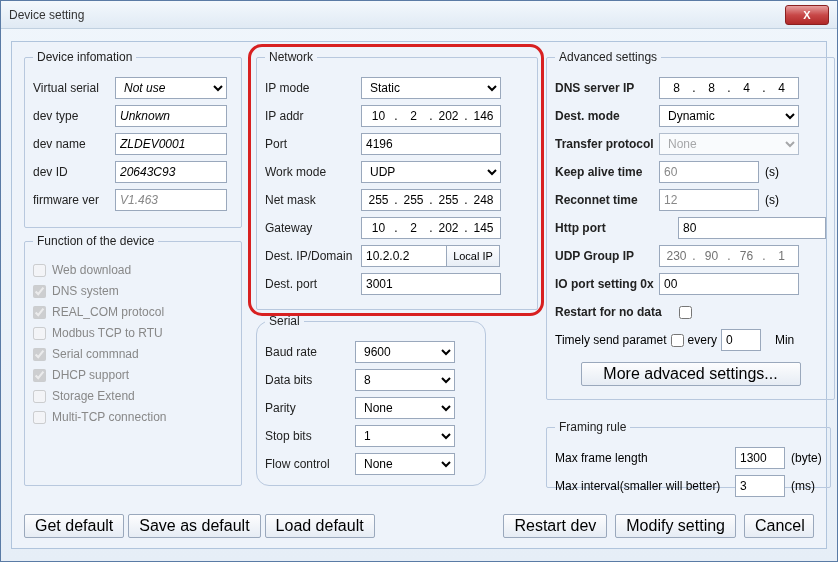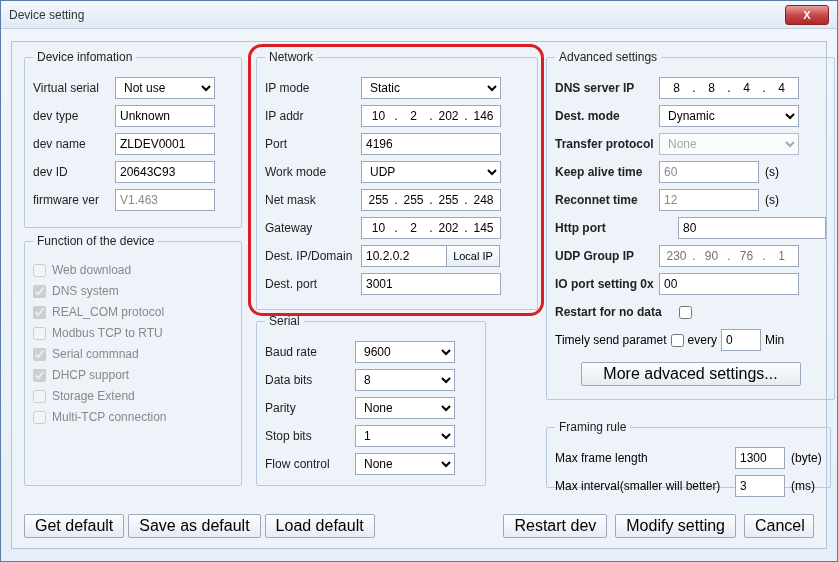--- a/index.html
+++ b/index.html
@@ -103,33 +103,33 @@
   position: absolute;
   border: 3px solid #d82020;
   border-radius: 14px;
   pointer-events: none;
 }
 .unit { margin-left: 6px; }
 
 
 #fs-devinfo { left: 12px; top: 8px; width: 218px; height: 178px; }
 #fs-devinfo .lbl { width: 82px; }
-#fs-devinfo input, #fs-devinfo select { width: 100px; }
+#fs-devinfo input, #fs-devinfo select { width: 112px; font-style: italic; }
 
 
 #fs-func { left: 12px; top: 192px; width: 218px; height: 252px; }
 
 
 #fs-net { left: 244px; top: 8px; width: 282px; height: 260px; }
 #fs-net .lbl { width: 96px; }
 #fs-net input[type=text] { width: 140px; }
 #fs-net select { width: 140px; }
 
 
-#fs-serial { left: 244px; top: 272px; width: 230px; height: 172px; }
+#fs-serial { left: 244px; top: 272px; width: 230px; height: 172px; border-radius: 13px; }
 #fs-serial select { width: 100px; }
 
 
 #fs-adv { left: 534px; top: 8px; width: 272px; height: 350px; }
 #fs-adv .lbl { width: 104px; font-weight: bold; }
 #fs-adv input[type=text] { width: 100px; }
 
 
 #fs-frame { left: 534px; top: 378px; width: 272px; height: 68px; }
 #fs-frame .lbl3 { width: 180px; }
@@ -366,21 +366,21 @@
       </div>
       <div class="row">
         <span class="lbl" style="width:124px">Restart for no data</span>
         <input type="checkbox" style="">
       </div>
       <div class="row adv-inline">
         <span>Timely send paramet</span>
         <input type="checkbox" style="">
         <span>every</span>
         <input type="text" style="width: 40px;" value="0">
-        <span style="">Min</span>
+        <span style="margin-left:10px">Min</span>
       </div>
       <div class="more-btn-row">
         <button class="btn more-btn">More advaced settings...</button>
       </div>
     </fieldset>
 
     <fieldset id="fs-frame">
       <legend>Framing rule</legend>
       <div class="row">
         <span class="lbl3">Max frame length</span>

